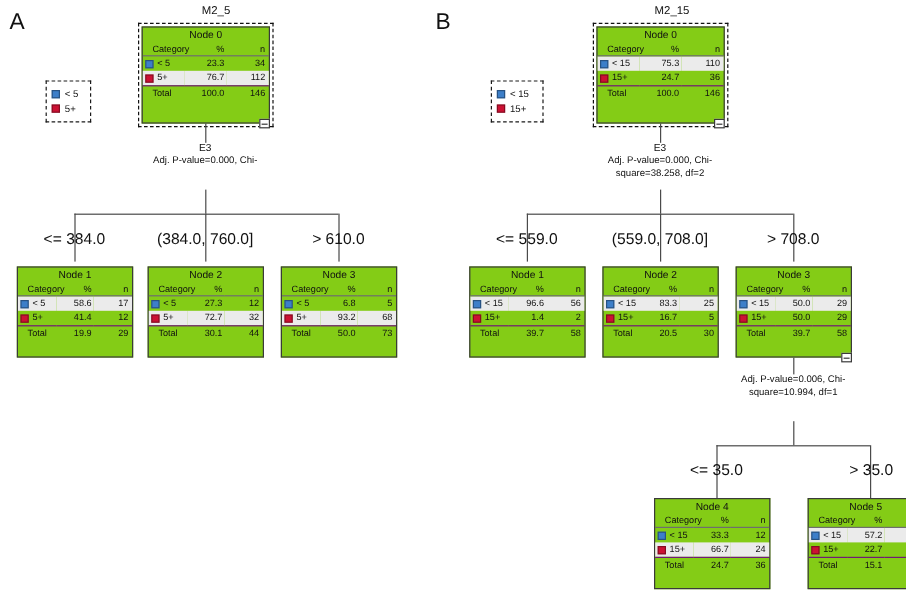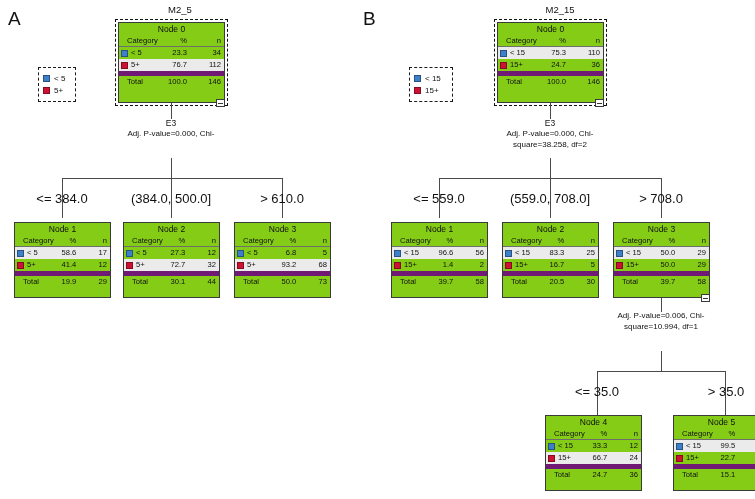--- a/index.html
+++ b/index.html
@@ -49,21 +49,21 @@
   .tbl td,.tbl th{font-size:7.6px;font-weight:400;color:#111;padding:0;line-height:1.25;}
   .hdr td{padding-bottom:1px;border-bottom:1px solid #6e6e6e;margin-top:36px;}
   .c-cat{text-align:left;padding-left:2px!important;}
   .c-pct{text-align:right;padding-right:2px!important;}
   .c-n{text-align:right;padding-right:3px!important;}
   .hdr .c-cat{padding-left:8px!important;}
   .row-cat td{padding:1.2px 0;}
   .row-cat.hl td{background:#ebebeb;}
   .cat-cell{display:flex;align-items:center;}
   .cat-cell .swatch{margin-right:3px;}
-  .row-total td{border-top:5px solid #701a75;padding-top:1.5px;}
+  .row-total td{border-top:1px solid #701a75;padding-top:1.5px;}
   .row-total .c-cat{padding-left:8px!important;}
 
   
   .collapse-box{
     position:absolute;width:9px;height:8px;background:#fff;
     border:1px solid #3a3a3a;box-sizing:border-box;
     display:flex;align-items:center;justify-content:center;
   }
   .collapse-box i{display:block;width:5px;height:1px;background:#3a3a3a;}
 
@@ -150,21 +150,21 @@
     <div>Adj. P-value=0.000, Chi-</div>
   </div>
 
   <div class="vline" style="left:171px;top:158px;height:20px;"></div>
   <div class="hline" style="left:62px;top:178px;width:220px;"></div>
   <div class="vline" style="left:62px;top:178px;height:40px;"></div>
   <div class="vline" style="left:171px;top:178px;height:40px;"></div>
   <div class="vline" style="left:282px;top:178px;height:40px;"></div>
 
   <div class="edge-label" style="left:22px;top:191px;width:80px;">&lt;= 384.0</div>
-  <div class="edge-label" style="left:121px;top:191px;width:100px;">(384.0, 500.0]</div>
+  <div class="edge-label" style="left:121px;top:191px;width:100px;">(384.0, 760.0]</div>
   <div class="edge-label" style="left:242px;top:191px;width:80px;">&gt; 610.0</div>
 
   <div class="node" style="left:14px;top:222px;width:97px;height:76px;">
     <div class="node-title">Node 1</div>
     <table class="tbl">
       <tbody>
           <tr class="hdr">
         <td class="c-cat">Category</td>
         <td class="c-pct">%</td>
         <td class="c-n">n</td>
@@ -530,21 +530,21 @@
         <td class="c-pct">%</td>
         <td class="c-n">n</td>
       </tr>
       <tr class="row-cat hl">
         <td class="c-cat">
           <span class="cat-cell">
                 <span class="swatch sw-blue"></span>
           <span>&lt; 15</span>
               </span>
         </td>
-        <td class="c-pct">99.5</td>
+        <td class="c-pct">57.2</td>
         <td class="c-n">17</td>
       </tr>
       <tr class="row-cat">
         <td class="c-cat">
           <span class="cat-cell">
                 <span class="swatch sw-red"></span>
           <span>15+</span>
               </span>
         </td>
         <td class="c-pct">22.7</td>

